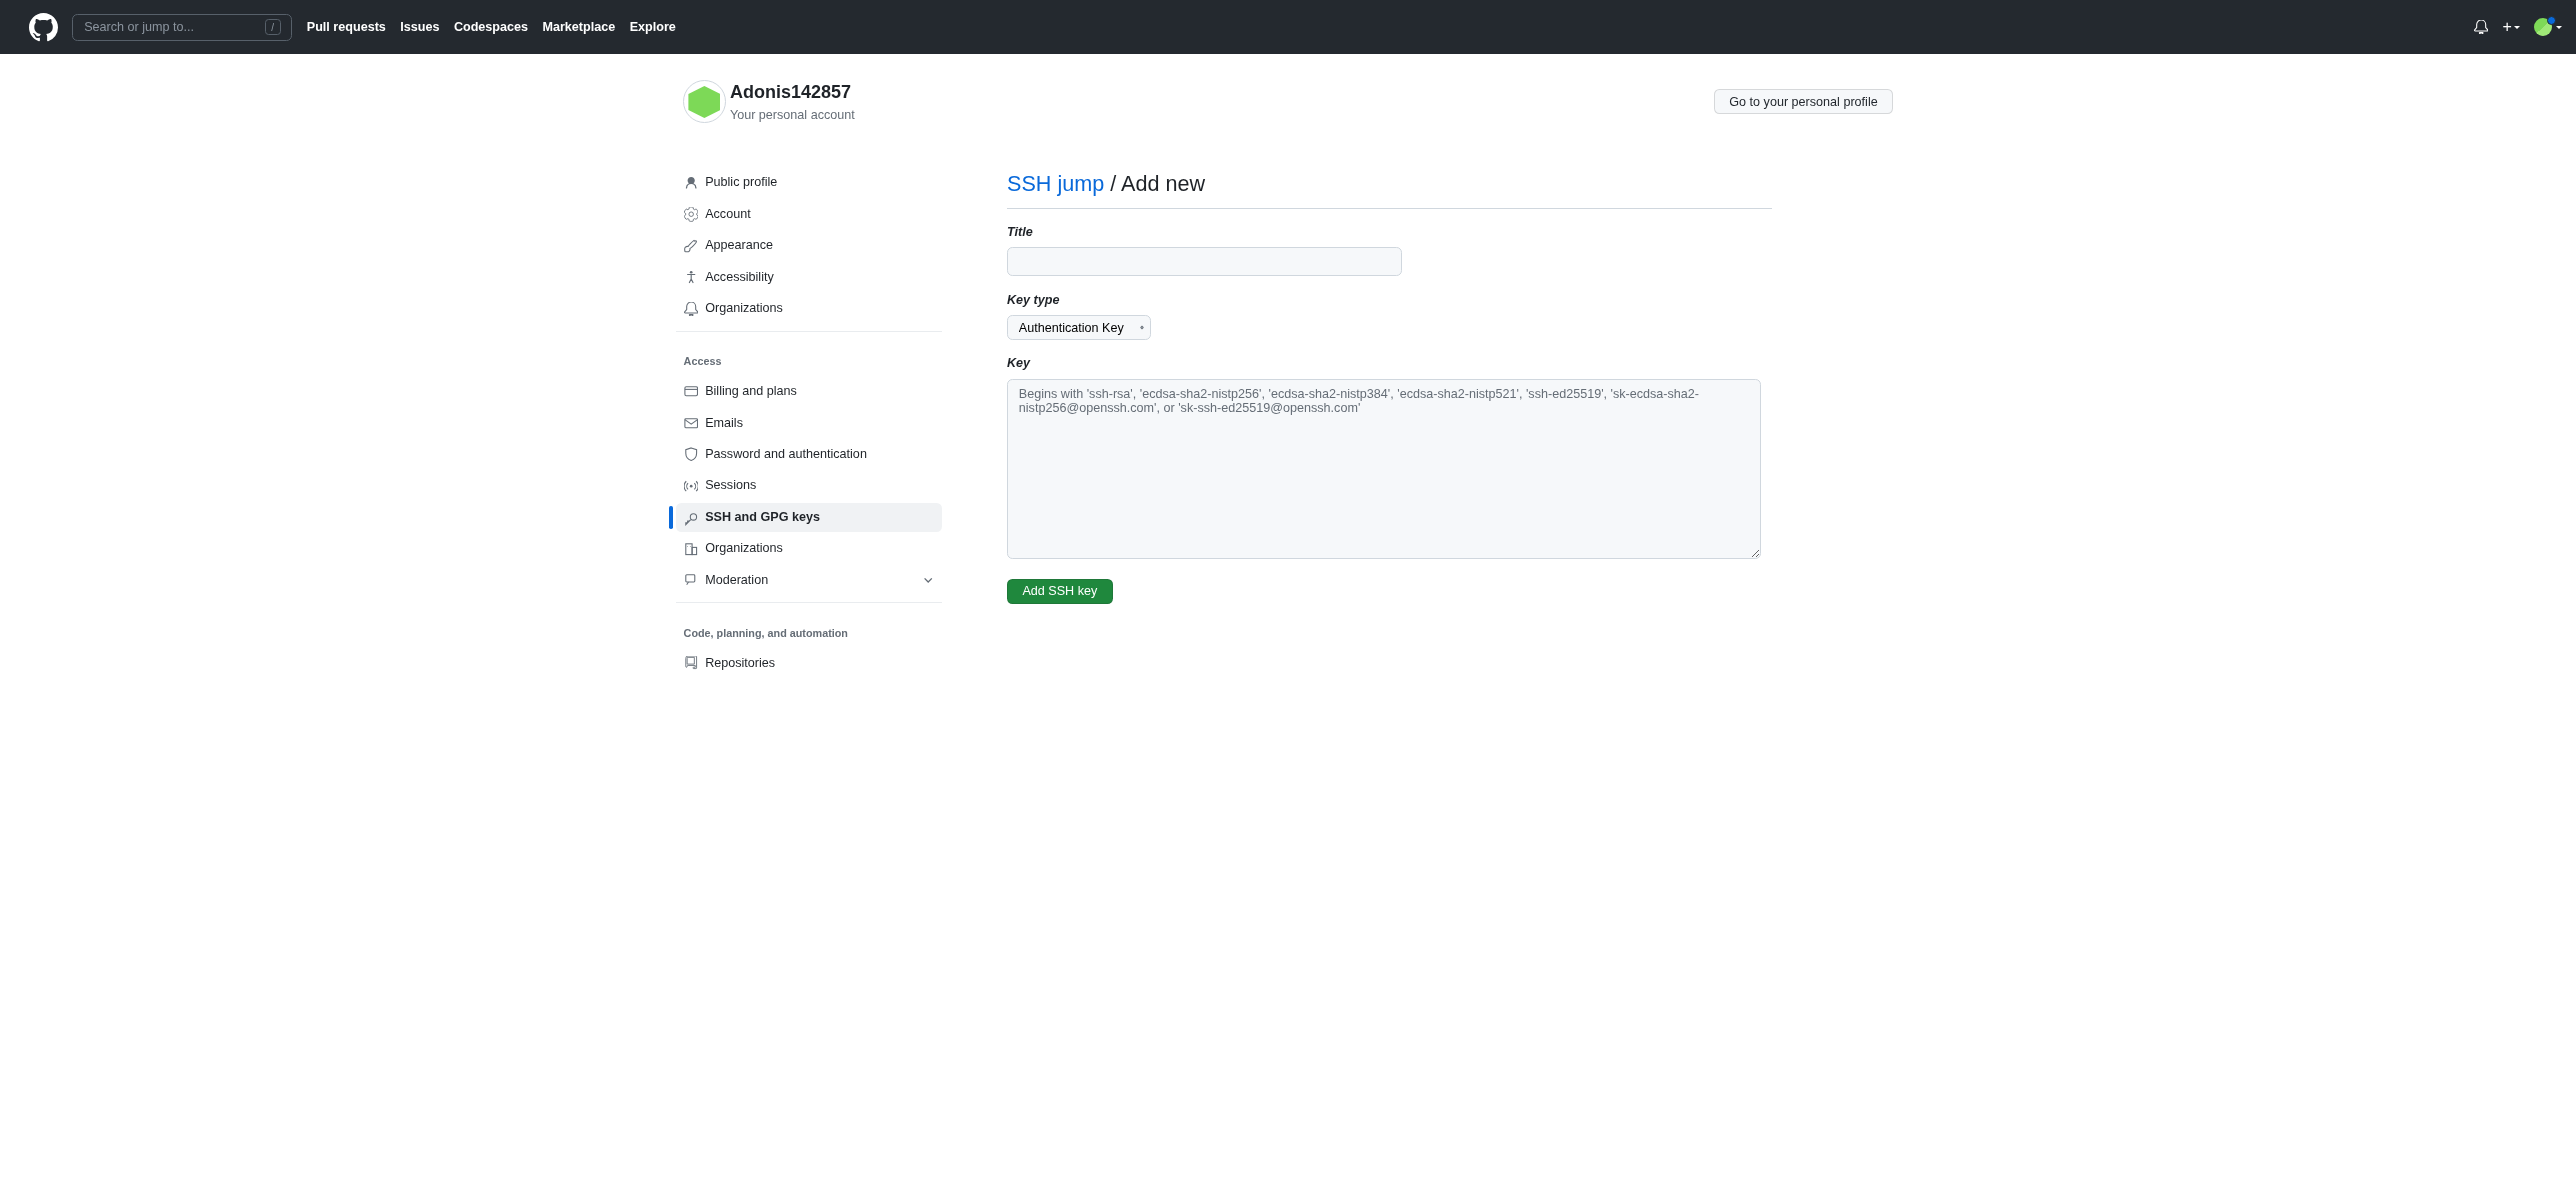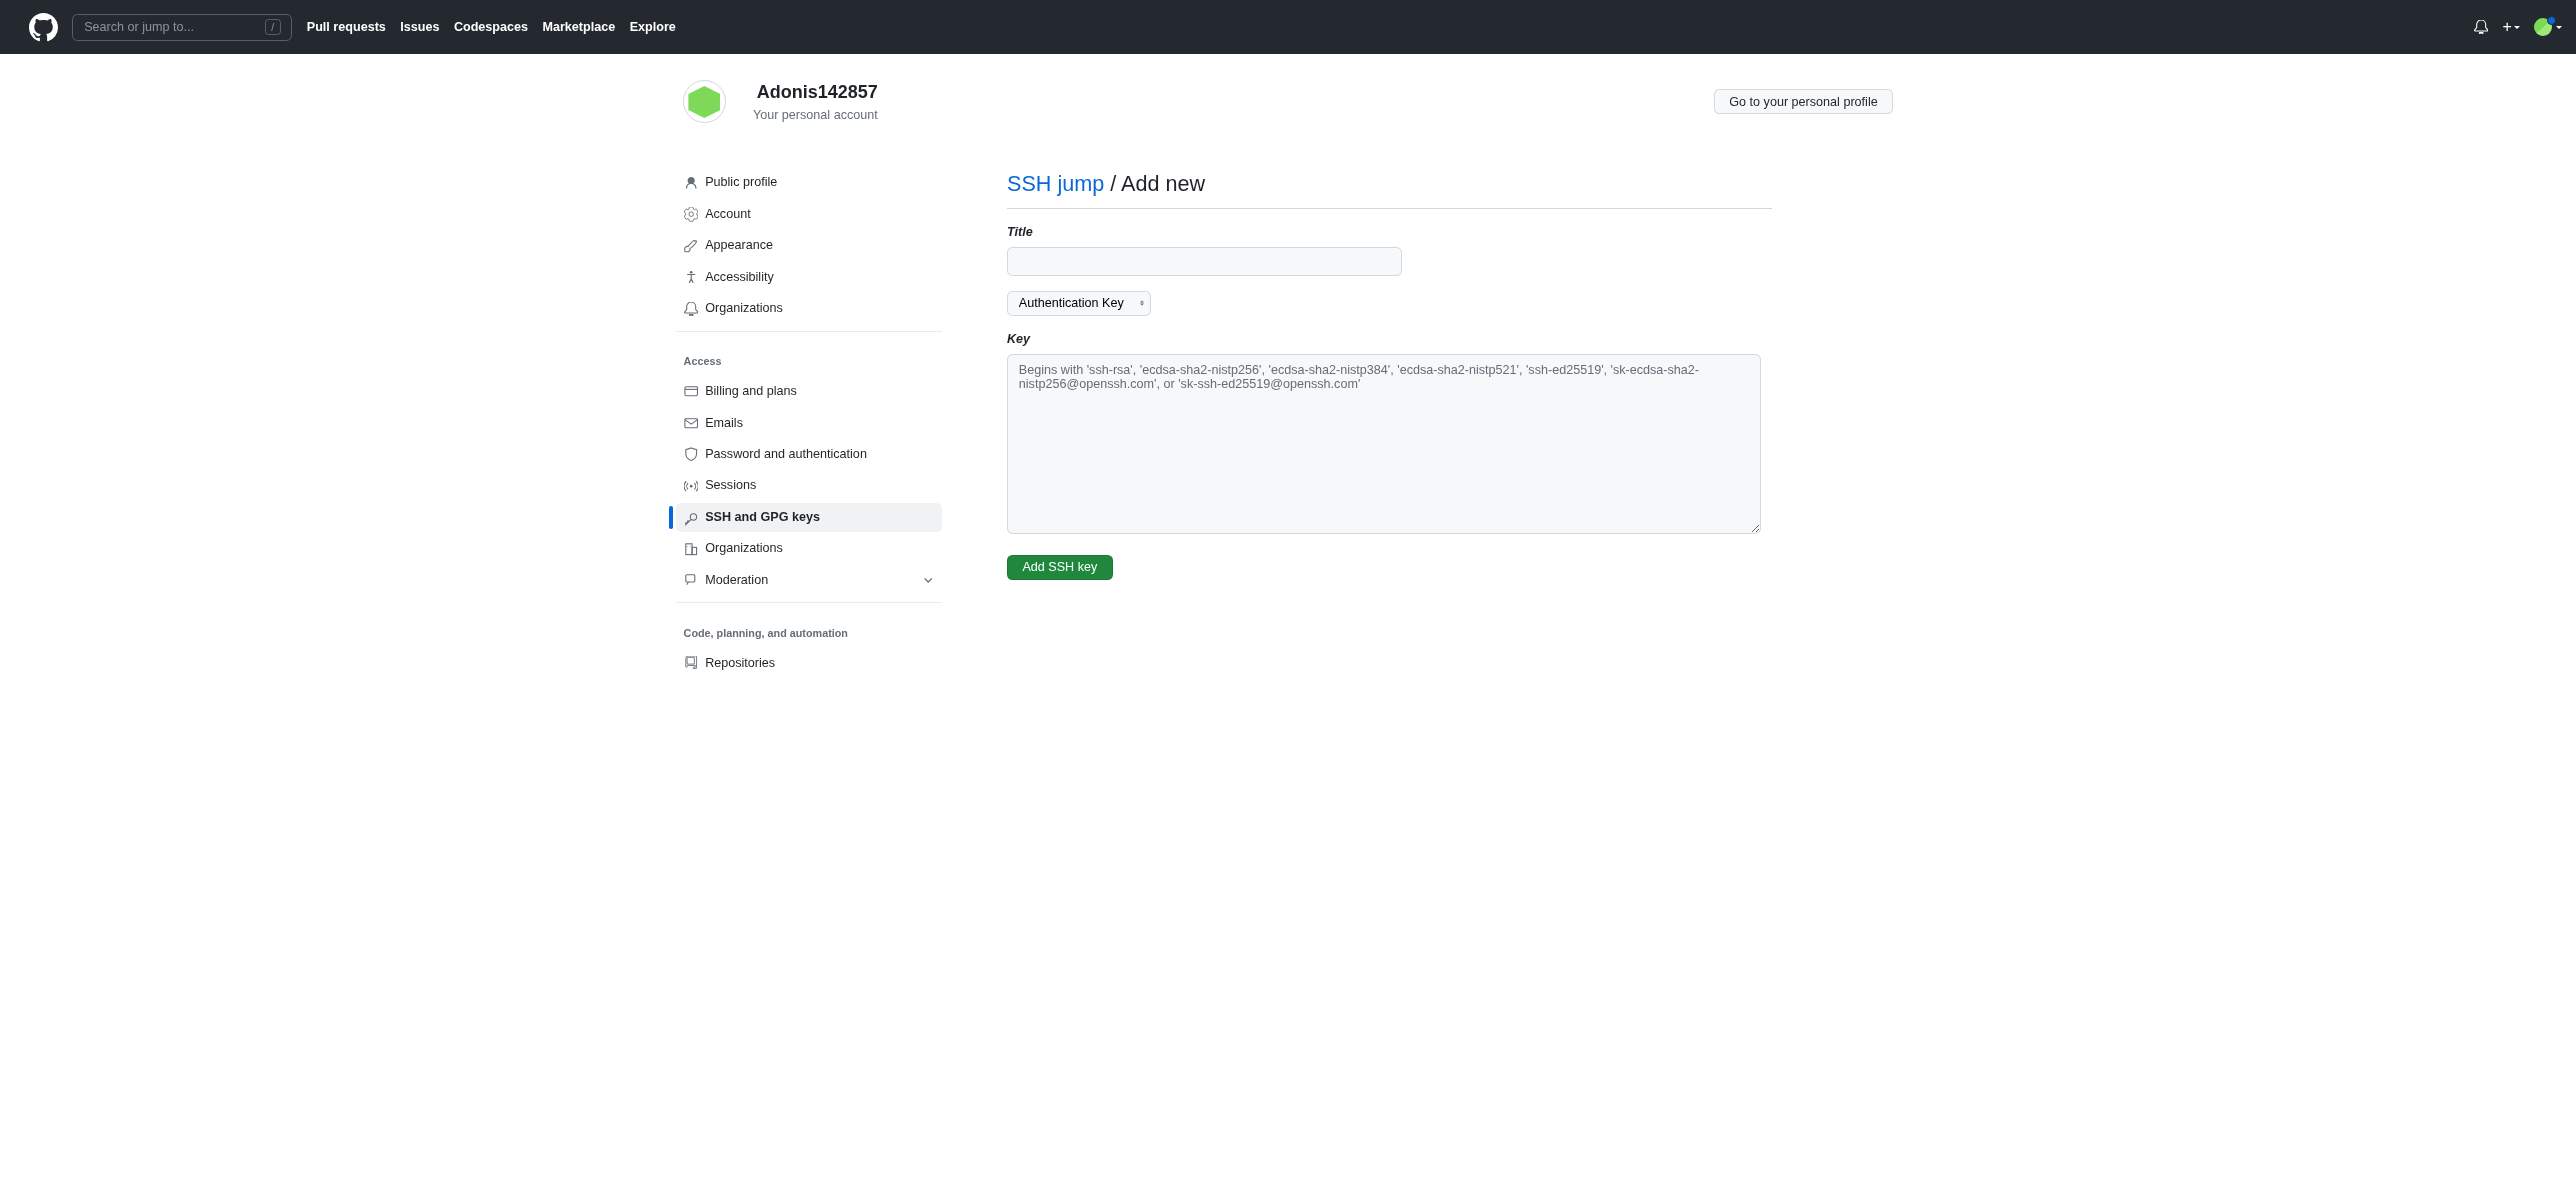--- a/index.html
+++ b/index.html
@@ -70,21 +70,21 @@
       position: relative;
       cursor: pointer;
     }
     .avatar-wrap { display: flex; align-items: center; gap: 3.6px; position: relative; }
     .blue-dot { position: absolute; top: -1.8px; right: 5.4px; width: 9px; height: 9px; border-radius: 50%; background: #0969da; border: 1.8px solid #24292f; }
 
     
     .container { max-width: 1252px; margin: 0 auto; padding: 21.6px 14.4px; display: flex; gap: 21.6px; }
     
     .acct-row { display: flex; align-items: center; justify-content: space-between; margin: 25px auto 21.6px; max-width: 1239px; padding: 0 14.4px; }
-    .acct-left { display: flex; align-items: center; gap: 27px; text-align: right; }
+    .acct-left { display: flex; align-items: center; gap: 4px; }
     .acct-avatar {
       width: 43px; height: 43px; border-radius: 50%;
       background: #fff;
       display: flex; align-items: center; justify-content: center;
       border: 0.9px solid #d0d7de;
     }
     .acct-avatar-inner {
       width: 32px; height: 32px;
       background: #7dd957;
       clip-path: polygon(50% 0%, 100% 25%, 100% 75%, 50% 100%, 0% 75%, 0% 25%);
@@ -367,20 +367,21 @@
     <h2 class="subhead">
       <a href="#">SSH jump</a><span class="sep"> / </span><span>Add new</span>
     </h2>
 
     <div class="form-group">
       <label class="form-label">Title</label>
       <input class="form-input" type="text" style="">
     </div>
 
     <div class="form-group">
+      <label class="form-label">Key type</label>
       <div class="select-wrap">
         <select class="form-select">
           <option>Authentication Key</option>
         </select>
         <div class="select-arrows">
           <span class="up"></span>
             <span class="down"></span>
         </div>
       </div>
     </div>

